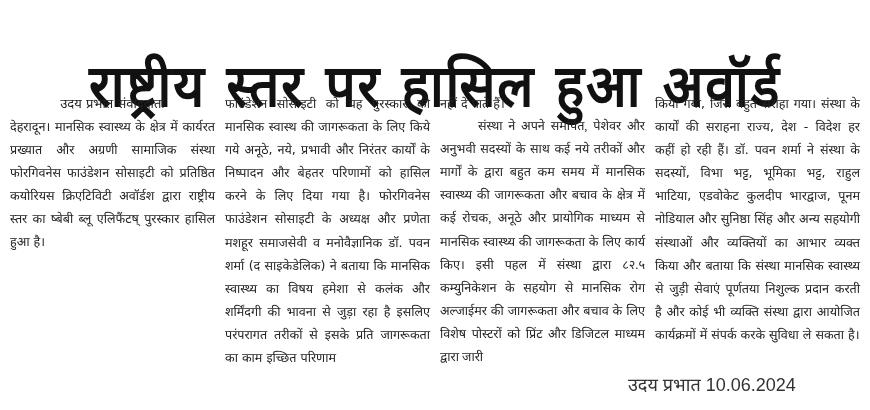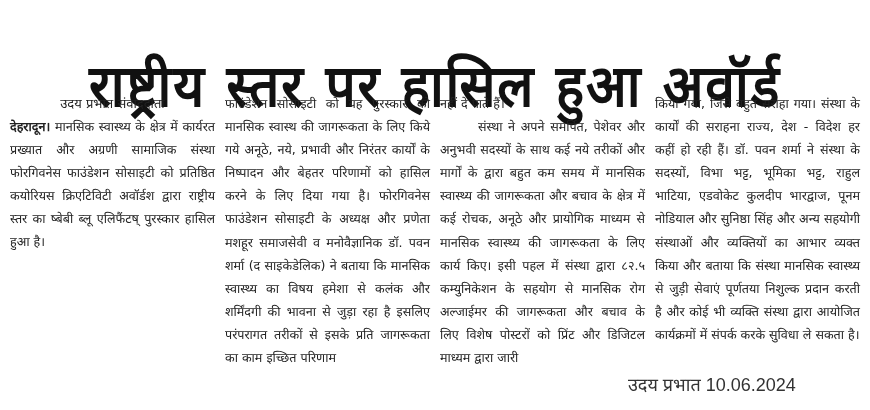--- a/index.html
+++ b/index.html
@@ -19,25 +19,25 @@
     }
     .columns {
       position: absolute; left: 10px; top: 92px; width: 855px; height: 280px;
       display: flex; gap: 10px;
     }
     .col {
       width: 205px; font-size: 12.6px; line-height: 23.1px;
       text-align: justify; color: #222;
     }
     .col p { margin: 0; }
-    .indent { text-indent: 38px; }
+    .indent { text-indent: 38px; font-family: Liberation Serif, serif; }
     .byline {
       text-align: center; font-weight: normal; font-size: 13px; line-height: 23px;
     }
-    .dateline { font-weight: bold; }
+    .dateline { font-weight: normal; }
     .footer {
       position: absolute; left: 628px; top: 372px;
       font-family: "Liberation Sans", "DejaVu Sans", sans-serif;
       font-size: 18px; color: #333; white-space: nowrap;
     }
   </style>
 </head>
 <body>
 
 <h1 class="headline">राष्ट्रीय स्तर पर हासिल हुआ अवॉर्ड</h1>

